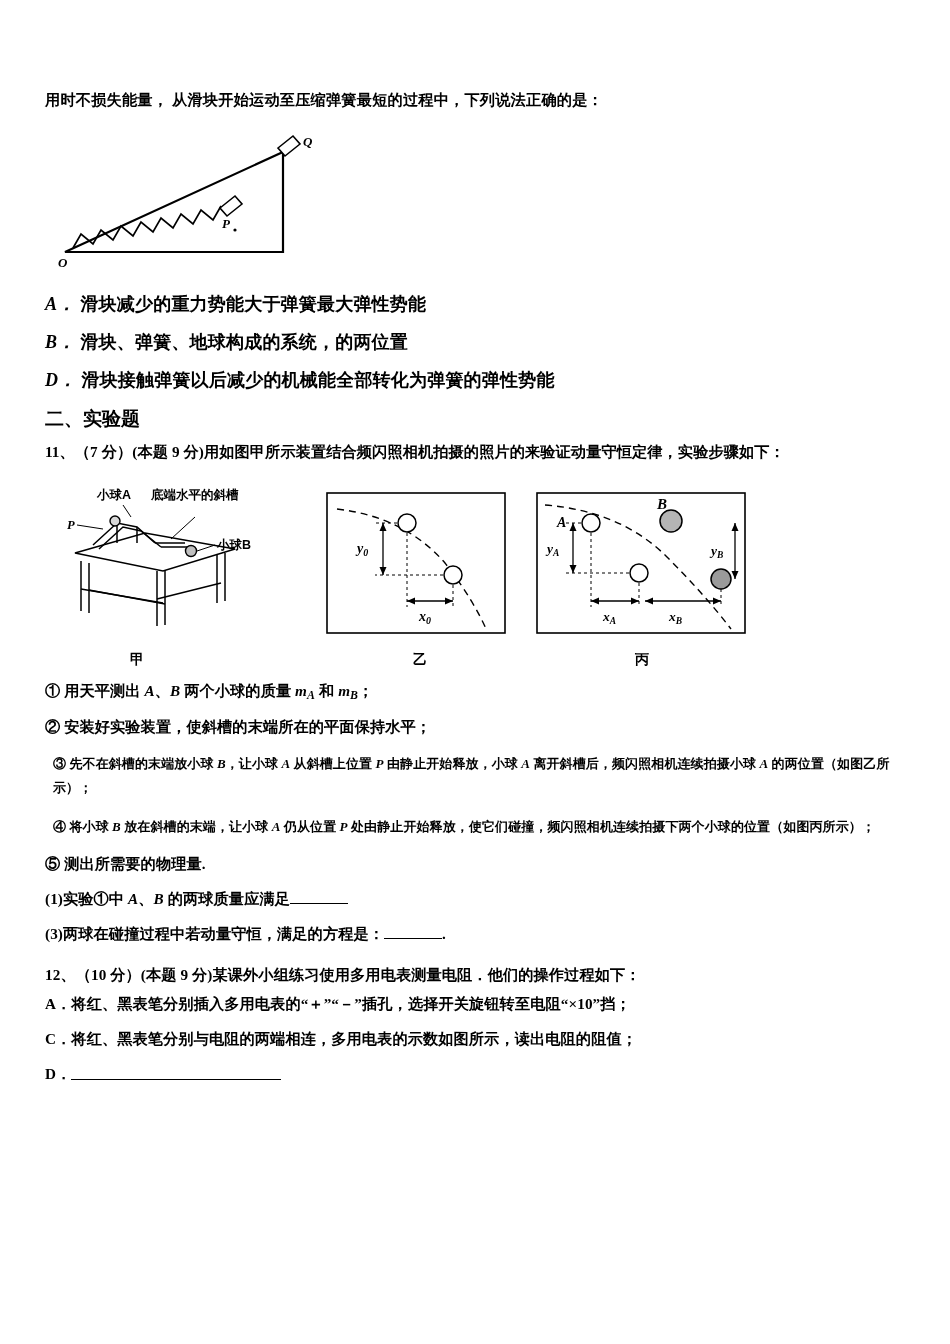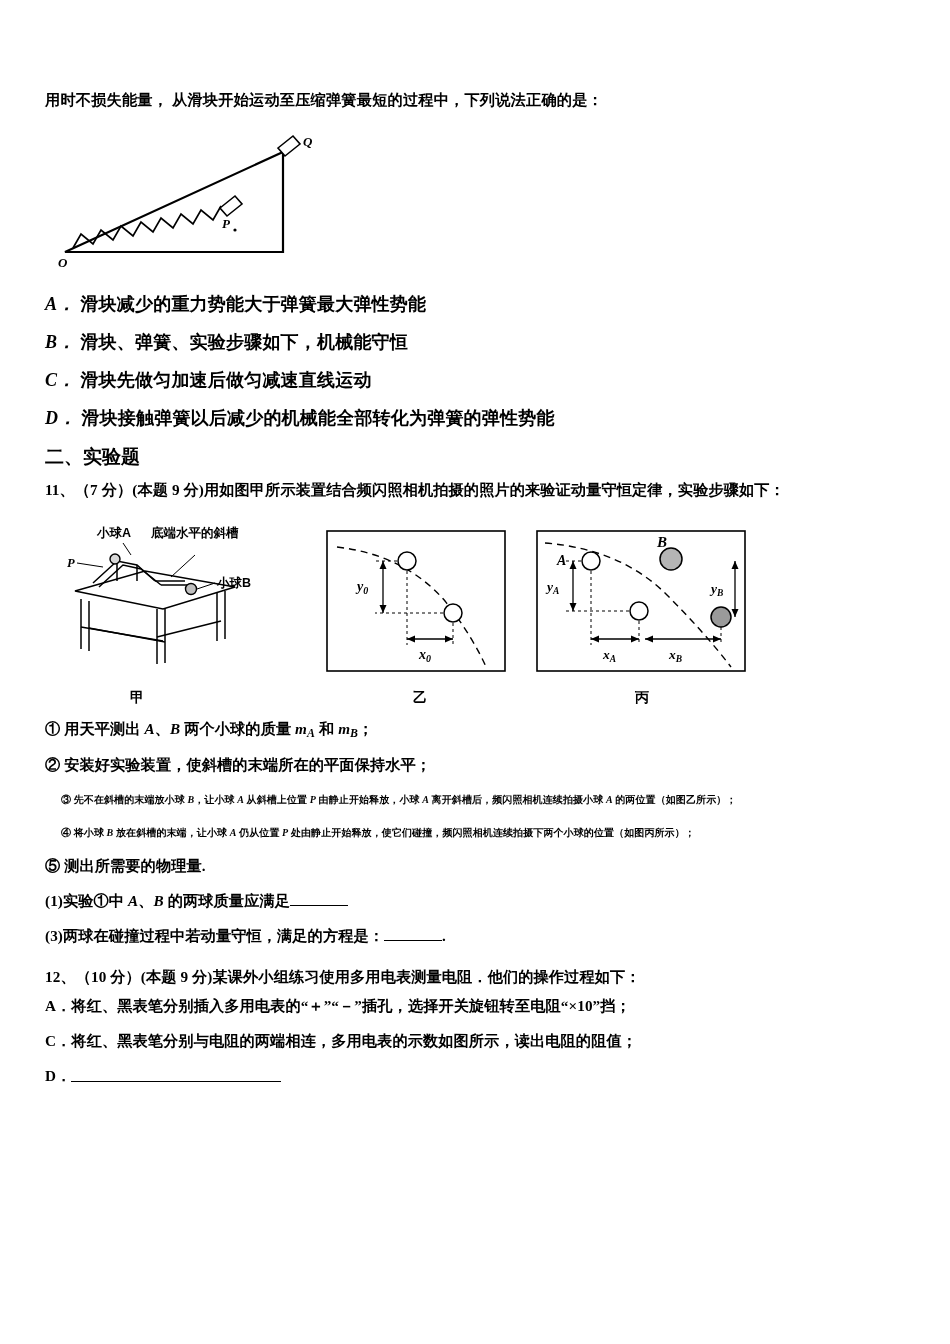--- a/index.html
+++ b/index.html
@@ -59,23 +59,23 @@
     letter-spacing: 0.1px;
   }
   .step {
     font-size: 15.2px;
     font-weight: bold;
     margin: 0 0 14px 0;
     letter-spacing: 0.1px;
     font-family: Liberation Serif, serif;
   }
   .step2 {
-    font-size: 10px;
-    font-weight: bold;
-    margin: 0 0 14px 16px;
+    font-size: 13px;
+    font-weight: bold;
+    margin: 0 0 14px 8px;
     letter-spacing: 0.1px;
     line-height: 1.9;
   }
   .ital { font-style: italic; }
   .sub { font-size: 0.78em; vertical-align: -0.25em; }
   .ans-blank {
     display: inline-block;
     border-bottom: 1.2px solid #000;
     width: 58px;
     height: 0.95em;
@@ -130,24 +130,21 @@
         <text x="258" y="16" font-family="Liberation Serif, serif" font-size="13" font-style="italic" font-weight="bold">Q</text>
         <text x="177" y="98" font-family="Liberation Serif, serif" font-size="13" font-style="italic" font-weight="bold">P</text>
         <text x="13" y="137" font-family="Liberation Serif, serif" font-size="13" font-style="italic" font-weight="bold">O</text>
       </svg>
     </div>
 
     <div class="opt">
       <span class="lbl">A．</span><span>滑块减少的重力势能大于弹簧最大弹性势能</span>
     </div>
     <div class="opt">
-      <span class="lbl">B．</span><span>滑块、弹簧、实验步骤如下，机械能守恒</span>
-    </div>
-    <div class="opt">
-      <span class="lbl">C．</span><span>滑块先做匀加速后做匀减速直线运动</span>
+      <span class="lbl">B．</span><span>滑块、弹簧、地球构成的系统，的两位置</span>
     </div>
     <div class="opt">
       <span class="lbl">D．</span><span>滑块接触弹簧以后减少的机械能全部转化为弹簧的弹性势能</span>
     </div>
 
     <div class="sec-title">二、实验题</div>
 
     <div class="q-line">11、（7 分）(本题 9 分)用如图甲所示装置结合频闪照相机拍摄的照片的来验证动量守恒定律，实验步骤如下：</div>
 
     <div class="fig2">

